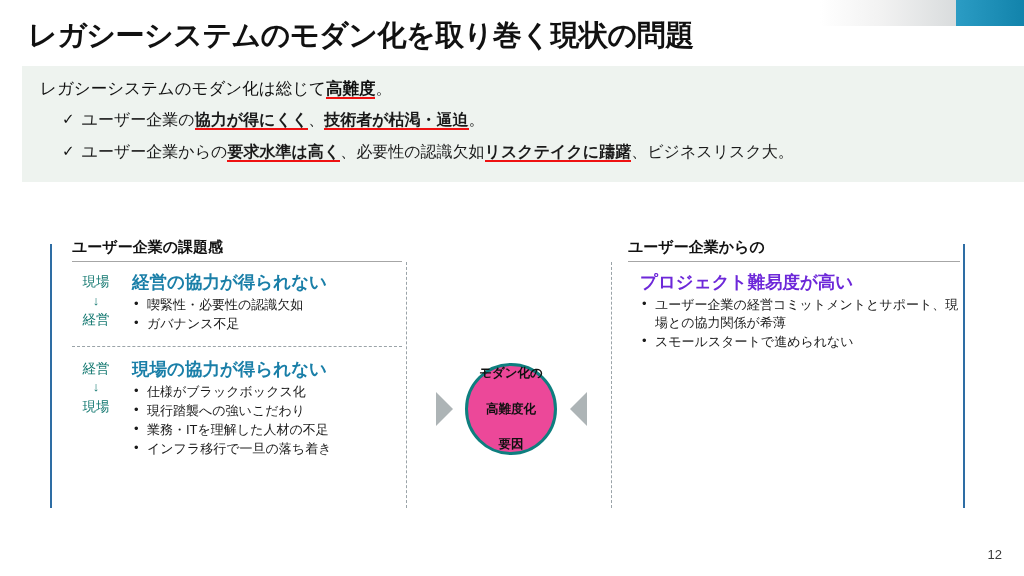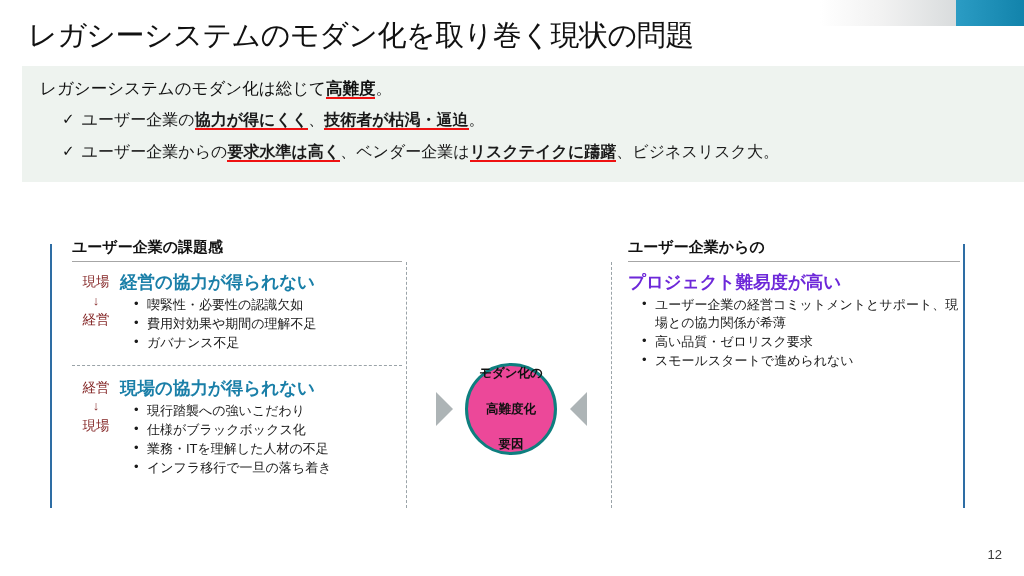--- a/index.html
+++ b/index.html
@@ -36,21 +36,21 @@
     width: 68px; height: 26px;
     background: linear-gradient(to right, #2b9cc4 0%, #1283ab 100%);
   }
 
   
   .slide-title {
     position: absolute;
     top: 16px;
     left: 28px;
     font-size: 29px;
-    font-weight: normal;
+    font-weight: bold;
     letter-spacing: -0.5px;
     color: #111111;
     white-space: nowrap;
   }
 
   
   .banner {
     position: absolute;
     top: 66px;
     left: 22px;
@@ -139,31 +139,31 @@
   
   .flow-block {
     display: flex;
     align-items: flex-start;
   }
   .flow-label {
     flex: 0 0 48px;
     text-align: center;
     font-size: 13.5px;
     line-height: 1.45;
-    color: #7f1d1d;
+    color: #0f766e;
     padding-top: 2px;
   }
   .flow-arrow { display: block; font-size: 13px; }
   .flow-body { flex: 1 1 auto; }
 
   .block-title {
     font-size: 17.5px;
     font-weight: bold;
     color: #1a7fa8;
-    margin: 0 0 2px 0;
+    margin: 0 0 2px 12px;
     white-space: nowrap;
   }
   .block-title.vendor { color: #6d28d9; }
 
   ul.bullets {
     list-style: none;
     margin: 0;
     padding: 0 0 0 14px;
   }
   ul.bullets li {
@@ -254,21 +254,21 @@
     <span>レガシーシステムのモダン化は総じて</span><span class="em-red">高難度</span><span>。</span>
   </p>
 
   <div class="banner-check-row">
     <span class="check-icon">✓</span>
     <span><span>ユーザー企業の</span><span class="em-red">協力が得にくく</span><span>、</span><span class="em-red">技術者が枯渇・逼迫</span><span>。</span></span>
   </div>
 
   <div class="banner-check-row">
     <span class="check-icon">✓</span>
-    <span><span>ユーザー企業からの</span><span class="em-red">要求水準は高く</span><span>、ベンダー企業は</span><span class="em-red">リスクテイクに躊躇</span><span>、ビジネスリスク大。</span></span>
+    <span><span>ユーザー企業からの</span><span class="em-red">要求水準は高く</span><span>、必要性の認識欠如</span><span class="em-red">リスクテイクに躊躇</span><span>、ビジネスリスク大。</span></span>
   </div>
 </div>
 
 <div class="diagram">
 
   <div class="rail rail-left"></div>
   <div class="rail rail-right"></div>
   <div class="dash-rail dash-rail-left"></div>
   <div class="dash-rail dash-rail-right"></div>
 
@@ -279,39 +279,38 @@
     <div class="flow-block">
       <div class="flow-label">
         <span>現場</span>
         <span class="flow-arrow">↓</span>
         <span>経営</span>
       </div>
       <div class="flow-body">
         <div class="block-title">経営の協力が得られない</div>
         <ul class="bullets">
           <li>喫緊性・必要性の認識欠如</li>
-          <li>費用対効果や期間の理解不足</li>
           <li>ガバナンス不足</li>
         </ul>
       </div>
     </div>
 
     <div class="dashed-sep"></div>
 
     <div class="flow-block">
       <div class="flow-label">
         <span>経営</span>
         <span class="flow-arrow">↓</span>
         <span>現場</span>
       </div>
       <div class="flow-body">
         <div class="block-title">現場の協力が得られない</div>
         <ul class="bullets">
+          <li>仕様がブラックボックス化</li>
           <li>現行踏襲への強いこだわり</li>
-          <li>仕様がブラックボックス化</li>
           <li>業務・ITを理解した人材の不足</li>
           <li>インフラ移行で一旦の落ち着き</li>
         </ul>
       </div>
     </div>
   </div>
 
   <div class="tri tri-right"></div>
   <div class="tri tri-left"></div>
   <div class="center-node">
@@ -321,21 +320,20 @@
   </div>
 
   <div class="panel panel-right">
     <div class="panel-heading">ユーザー企業からの</div>
     <div class="panel-rule"></div>
 
     <div>
       <div class="block-title vendor">プロジェクト難易度が高い</div>
       <ul class="bullets">
         <li class="wrap">ユーザー企業の経営コミットメントとサポート、現場との協力関係が希薄</li>
-        <li>高い品質・ゼロリスク要求</li>
         <li>スモールスタートで進められない</li>
       </ul>
     </div>
 
     <div class="block-gap"></div>
 
   </div>
 </div>
 
 <div class="page-number">12</div>

